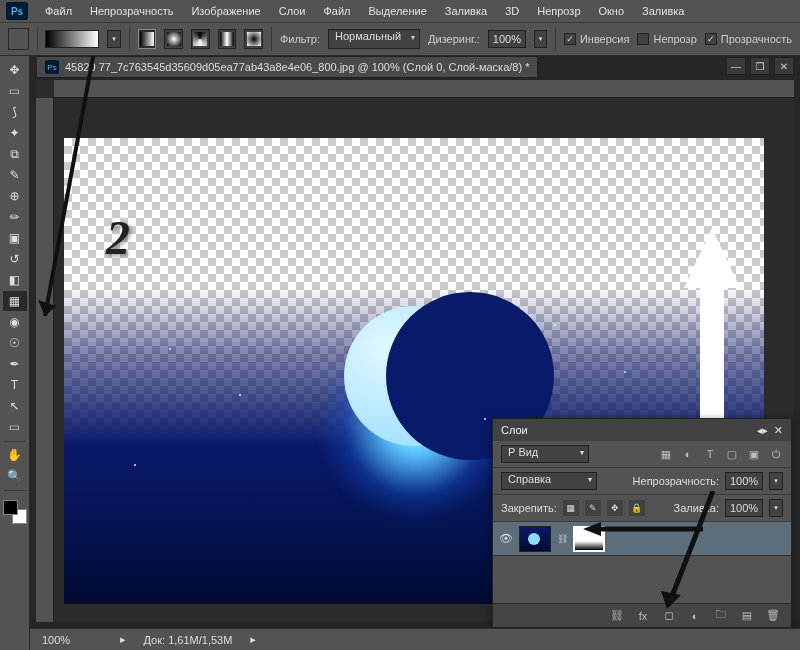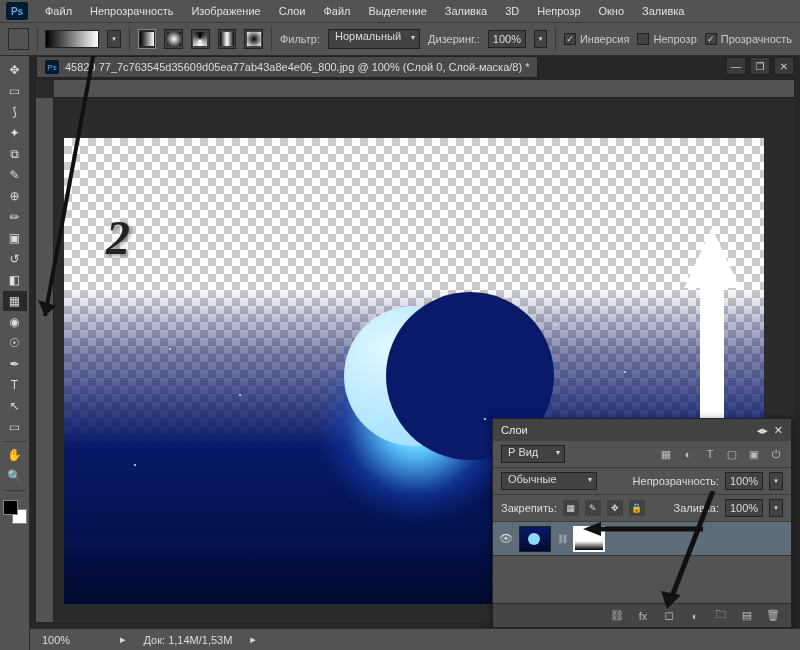--- a/index.html
+++ b/index.html
@@ -232,32 +232,32 @@
 
   <div class="panel">
     <div class="panel-tabs">
       <div class="panel-tab">Слои</div>
       <div class="panel-tab-ctrl">
         <span>◂▸</span>
         <span>✕</span>
       </div>
     </div>
     <div class="panel-row">
-      <div class="panel-select" style="width:64px">Р Вид</div>
+      <div class="panel-select" style="width:88px">Р Вид</div>
       <div class="panel-icons">
         <div class="pi">▦</div>
         <div class="pi">◐</div>
         <div class="pi">T</div>
         <div class="pi">▢</div>
         <div class="pi">▣</div>
         <div class="pi">⏻</div>
       </div>
     </div>
     <div class="panel-row">
-      <div class="panel-select" style="width:96px">Обычные</div>
+      <div class="panel-select" style="width:96px">Справка</div>
       <span style="margin-left:auto">Непрозрачность:</span>
       <div class="opt-num">100%</div>
       <div class="grad-dd">▾</div>
     </div>
     <div class="panel-lockrow">
       <span>Закрепить:</span>
       <div class="lockbtn">▦</div>
       <div class="lockbtn">✎</div>
       <div class="lockbtn">✥</div>
       <div class="lockbtn">🔒</div>
@@ -292,17 +292,17 @@
     </svg>
     <svg class="blk-arrow" style="left:160px;top:72px;" width="70" height="120">
       <line x1="60" y1="0" x2="18" y2="108" stroke="#111" stroke-width="5"></line>
       <polygon points="14,118 8,100 28,104" fill="#111"></polygon>
     </svg>
   </div>
 
   <div class="status">
     <span class="zoom">100%</span>
     <span>▸</span>
-    <span>Док: 1,14M/1,53M</span>
+    <span>Док: 1,61M/1,53M</span>
     <span>▸</span>
   </div>
 
 </div>
 
 </body></html>

